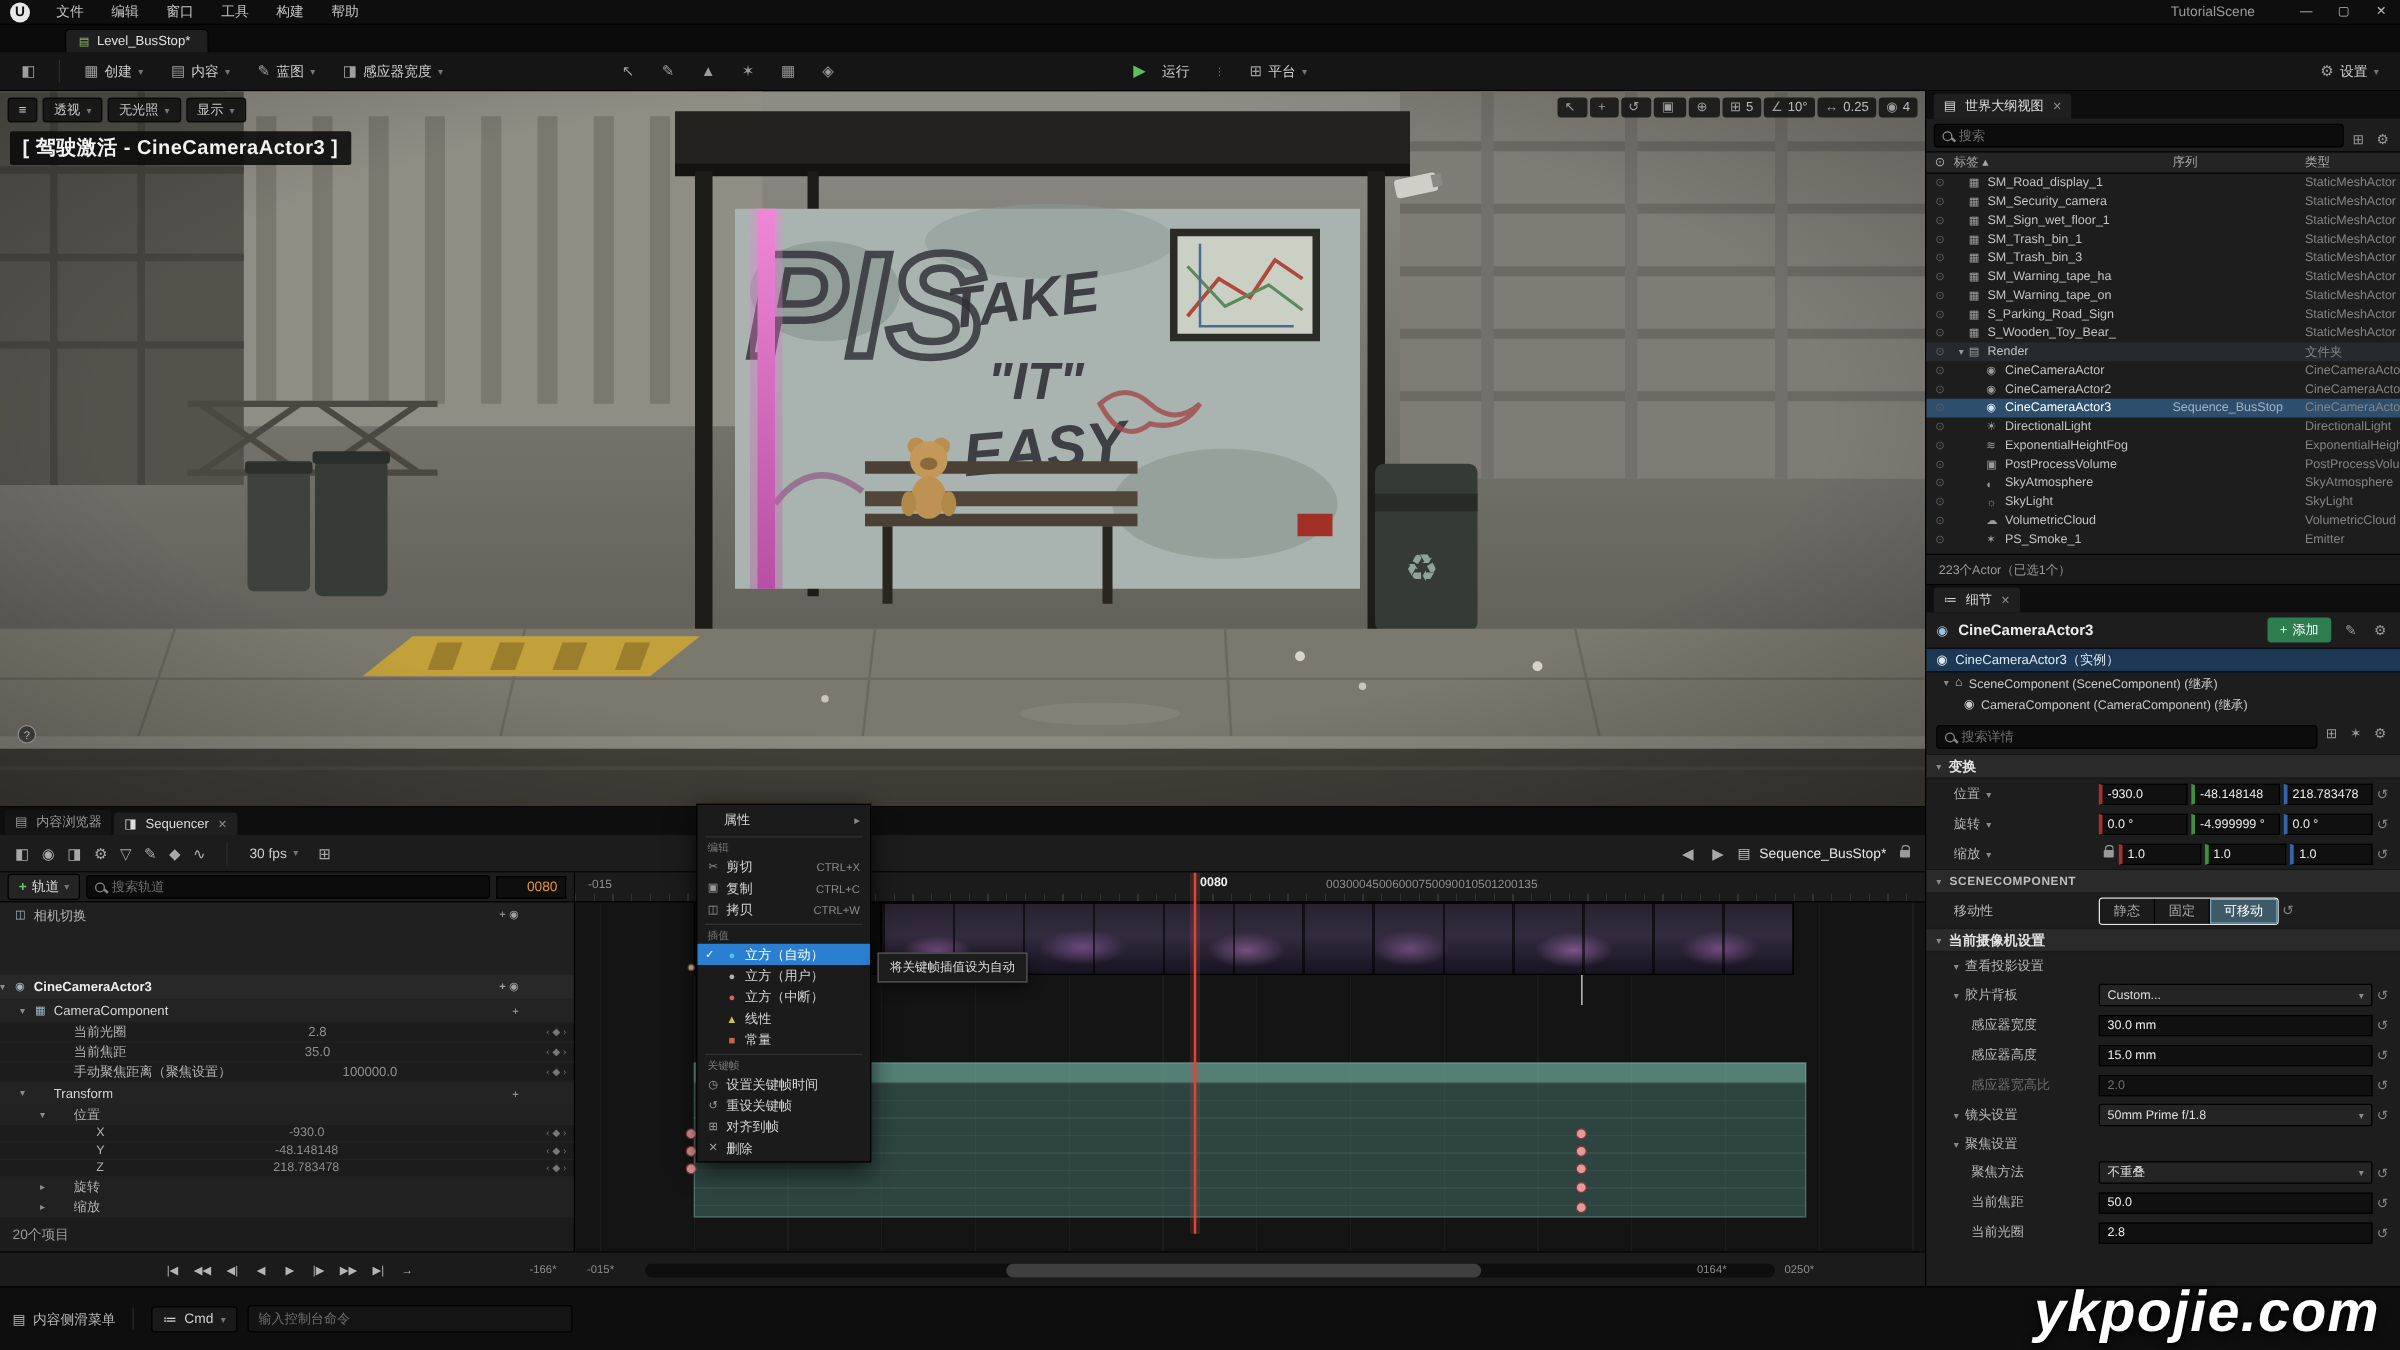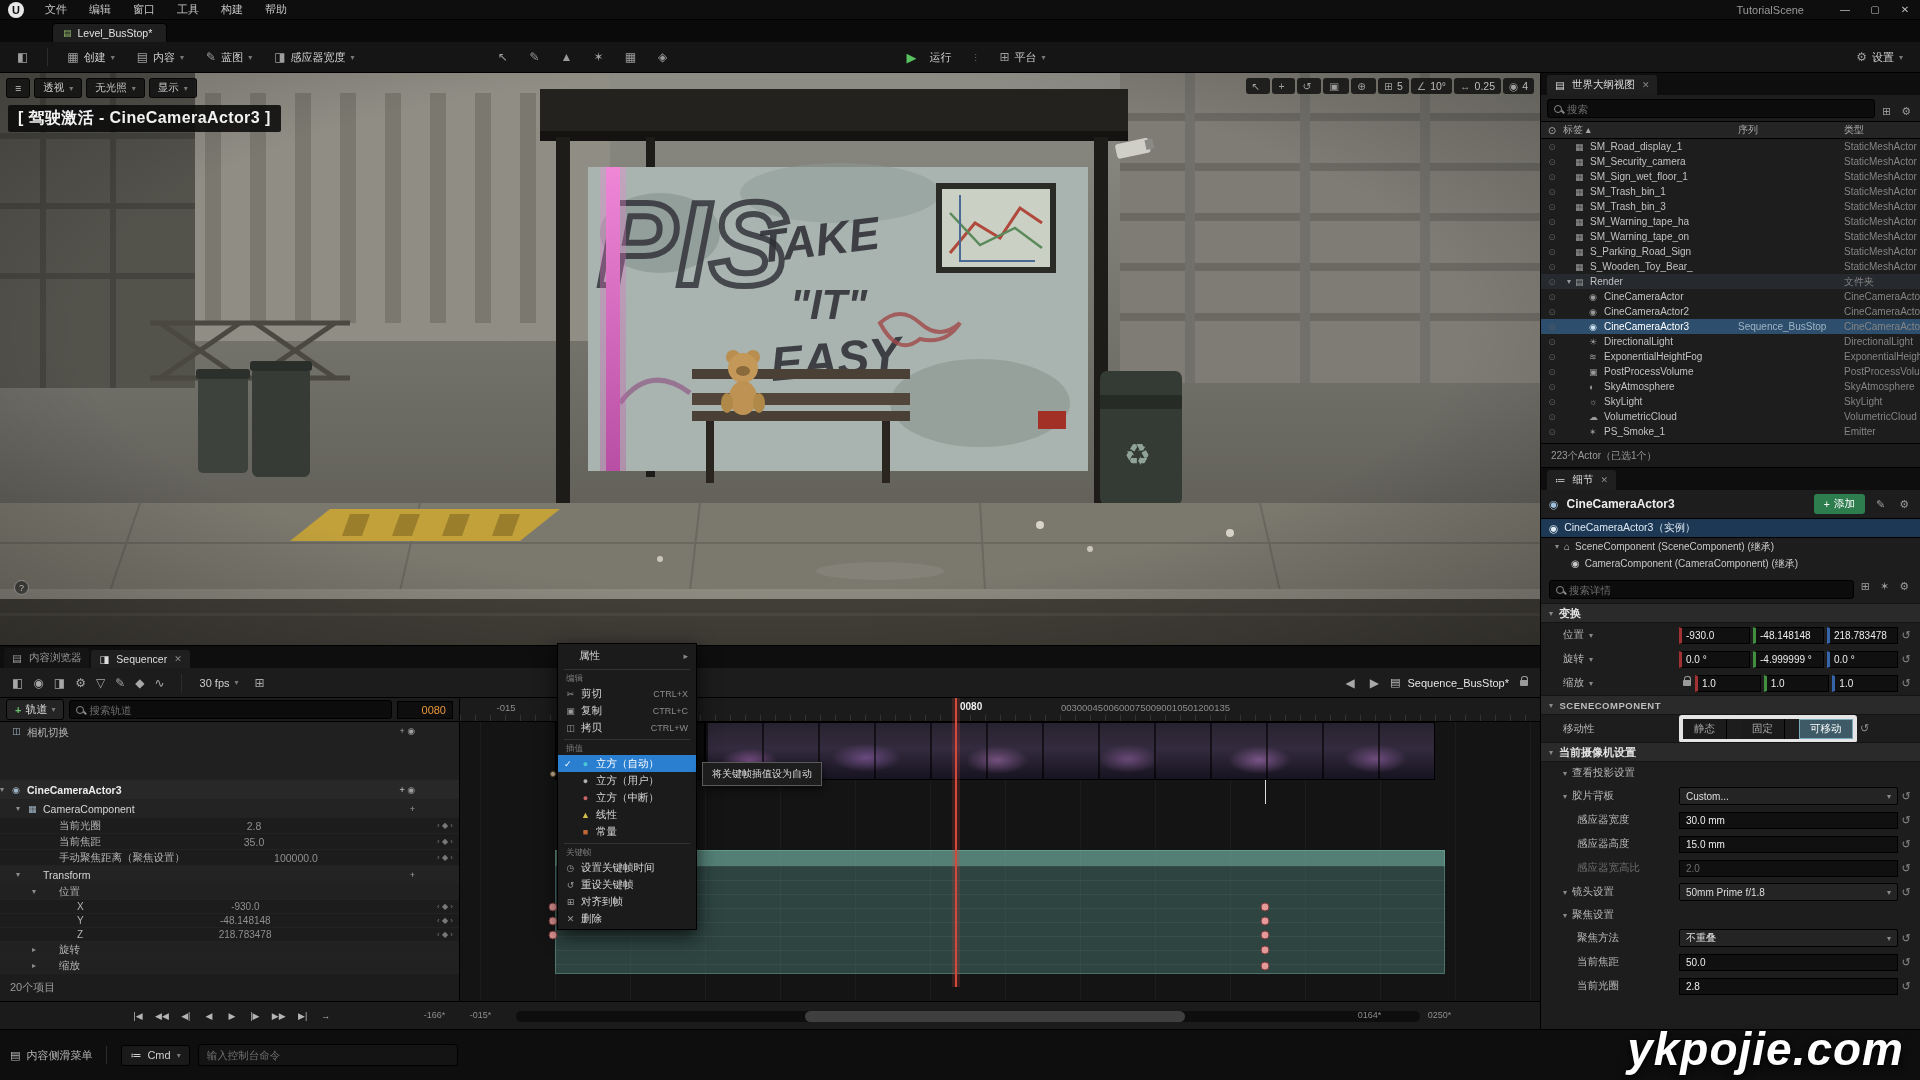--- a/index.html
+++ b/index.html
@@ -101,21 +101,21 @@
   .d-ctl { flex:1; display:flex; gap:3px; align-items:center; min-width:0; }
   .vec-box { flex:1; height:17px; background:#101010; border:1px solid #000; display:flex; align-items:center; padding:0 4px; font-size:10px; color:#ececec; min-width:0; overflow:hidden; white-space:nowrap; }
   .vec-box:nth-of-type(1) { border-left:3px solid #a03232; }
   .vec-box:nth-of-type(2) { border-left:3px solid #3f8f3f; }
   .vec-box:nth-of-type(3) { border-left:3px solid #3565a8; }
   .valbox { flex:1; height:17px; background:#101010; border:1px solid #000; display:flex; align-items:center; padding:0 6px; font-size:10px; color:#ececec; }
   .dd { flex:1; height:18px; background:#242424; border:1px solid #000; border-radius:2px; display:flex; align-items:center; justify-content:space-between; padding:0 6px; color:#dedede; font-size:10px; }
   .dd .ar { color:#8a8a8a; font-size:8px; }
   .d-reset { width:16px; color:#8a8a8a; text-align:center; flex:0 0 auto; }
   .d-reset::before { content:"↺"; }
-  .seg { display:flex; border:4px solid #e5e5e5; border-radius:3px; overflow:hidden;gap:14px; }
+  .seg { display:flex; border:1px solid #e5e5e5; border-radius:3px; overflow:hidden; }
   .seg-opt { padding:3px 11px; background:#1b1b1b; color:#a8a8a8; border-right:1px solid #000; font-size:10.5px; }
   .seg-opt:last-child { border-right:none; }
   .seg-opt[data-state="active"] { background:#3d5a66; color:#fff; box-shadow:inset 0 0 0 1px #79aabb; }
   .lockic { width:8px; height:6px; background:#9a9a9a; border-radius:1px; position:relative; margin:0 4px; flex:0 0 auto; }
   .lockic::before { content:""; position:absolute; top:-4px; left:1px; width:5px; height:4px; border:1px solid #9a9a9a; border-bottom:none; border-radius:3px 3px 0 0; }
 
   
   #sequencer { position:absolute; left:0; top:645px; width:1540px; height:384px; background:#181818; border-top:1px solid #000; }
   .seq-tabs { height:22px; background:#0e0e0e; display:flex; align-items:flex-end; padding-left:4px; gap:2px; }
   .seq-toolbar { height:30px; background:#1c1c1c; border-bottom:1px solid #000; display:flex; align-items:center; padding:0 8px; gap:6px; }
@@ -1140,21 +1140,21 @@
               <span class="trk-btns"></span>
               <span class="trk-keys"></span>
             </div>
           </div>
         <div class="trk-count">20个项目</div>
       </div>
 
       <div class="seq-right">
         <div class="gridlines"></div>
         <div class="ruler"></div>
-        <span class="ruler-label" style="left:20px;margin-left:26px;">-015</span>
+        <span class="ruler-label" style="left:20px;">-015</span>
         <div class="ruler-labels">
 
         <span>0030</span>
             <span>0045</span>
             <span>0060</span>
             <span>0075</span>
             <span>0090</span>
             <span>0105</span>
             <span>0120</span>
             <span>0135</span>

